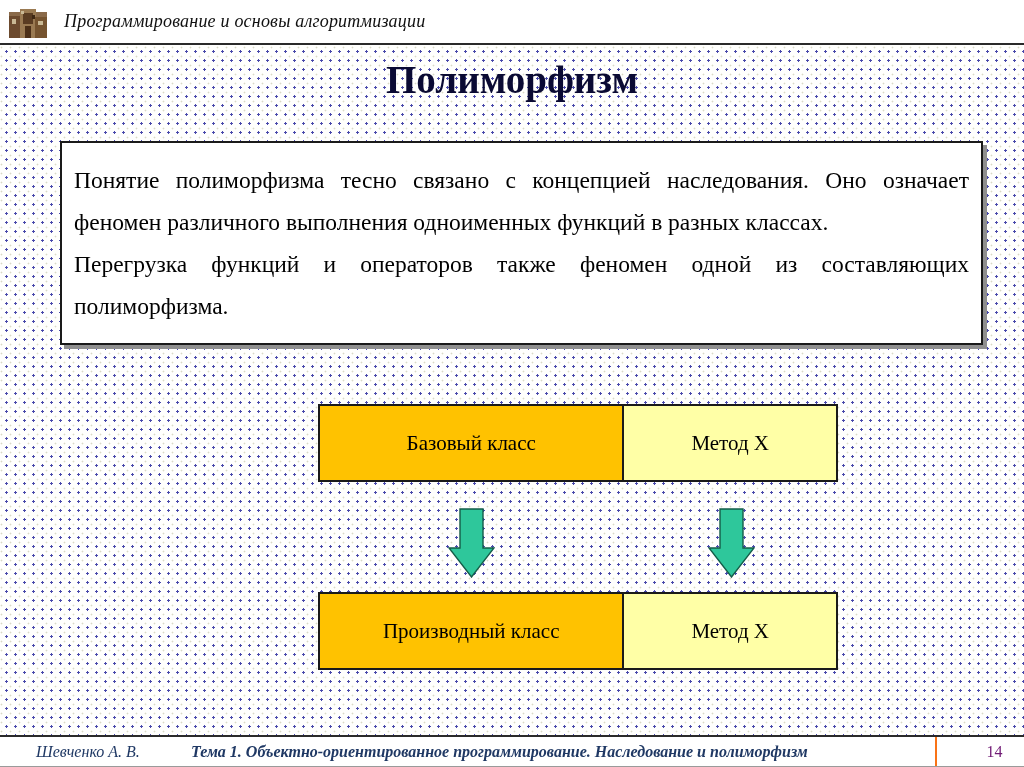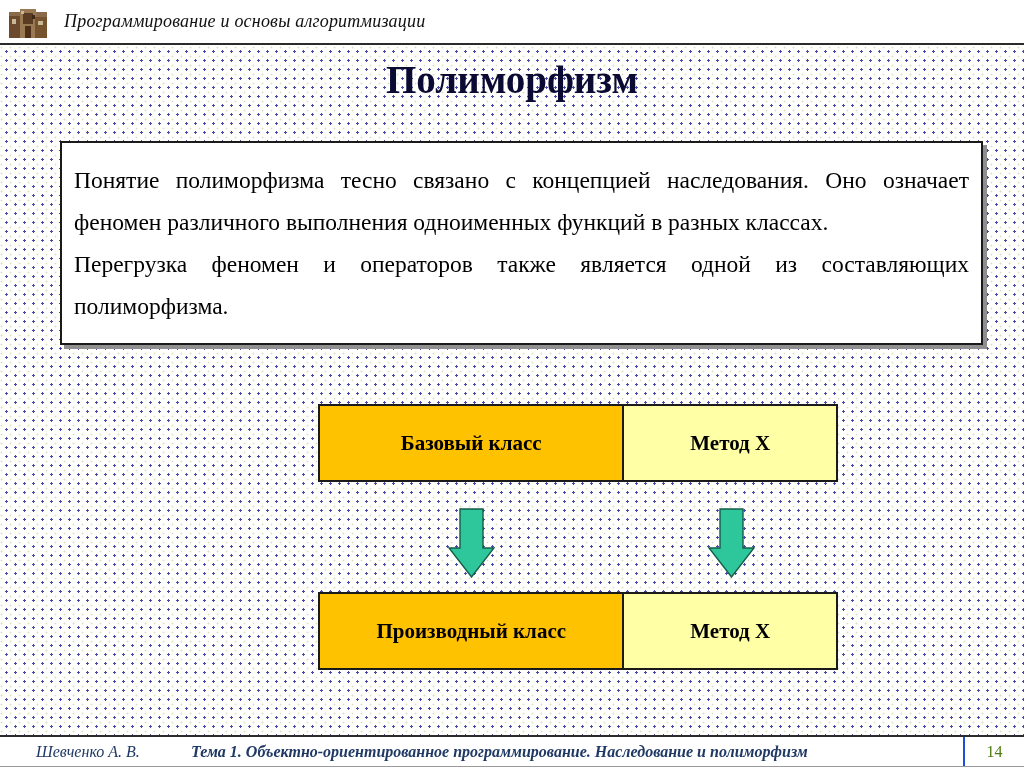--- a/index.html
+++ b/index.html
@@ -48,21 +48,21 @@
   }
 
   
   .diagram{width:520px;margin:59px 0 0 318px;}
   .drow{
     display:flex;height:78px;box-sizing:border-box;
     border:2px solid #1a1a1a;background:#fff;
   }
   .cell{
     display:flex;align-items:center;justify-content:center;
-    font-weight:bold;font-size:21px;color:#000;box-sizing:border-box;
+    font-weight:normal;font-size:21px;color:#000;box-sizing:border-box;
   }
   .cell.class-cell{width:59%;background:var(--class-cell,#FFC200);border-right:2px solid #1a1a1a;}
   .cell.method-cell{flex:1;background:var(--method-cell,#FFFFA6);}
   .arrows{
     display:flex;height:110px;box-sizing:border-box;
     padding-top:26px;align-items:flex-start;
   }
   .acol{display:flex;justify-content:center;}
   .acol.left{width:59%;}
   .acol.right{flex:1;}
@@ -78,23 +78,23 @@
   }
   .ftr .author{
     flex:0 0 155px;padding-left:36px;display:flex;align-items:center;
     font-style:italic;
   }
   .ftr .topic{
     flex:1 1 auto;display:flex;align-items:center;
     font-style:italic;font-weight:bold;
   }
   .ftr .pagecell{
-    flex:0 0 59px;border-left:2px solid #1d4ed8;
+    flex:0 0 59px;border-left:2px solid #f97316;
     display:flex;align-items:center;justify-content:center;
-    color:#4d7c0f;font-style:normal;
+    color:#701a75;font-style:normal;padding-left:28px;
   }
 </style>
 </head>
 <body>
 
 <div class="slide">
 
   <div class="hdr">
     <svg class="logo" width="40" height="34" viewBox="0 0 40 34" aria-hidden="true">
       <rect x="1" y="7" width="38" height="26" fill="#8a6a4a"></rect>
@@ -110,21 +110,21 @@
     </svg>
     <span class="course">Программирование и основы алгоритмизации</span>
   </div>
 
   <div class="canvas">
 
     <h1 class="title">Полиморфизм</h1>
 
     <div class="textbox">
       <p>Понятие полиморфизма тесно связано с концепцией наследования. Оно означает феномен различного выполнения одноименных функций в разных классах.</p>
-      <p>Перегрузка феномен и операторов также является одной из составляющих полиморфизма.</p>
+      <p>Перегрузка функций и операторов также феномен одной из составляющих полиморфизма.</p>
     </div>
 
     <div class="diagram">
 
       <div class="drow">
         <div class="cell class-cell">Базовый класс</div>
         <div class="cell method-cell">Метод X</div>
       </div>
 
       <div class="arrows">

